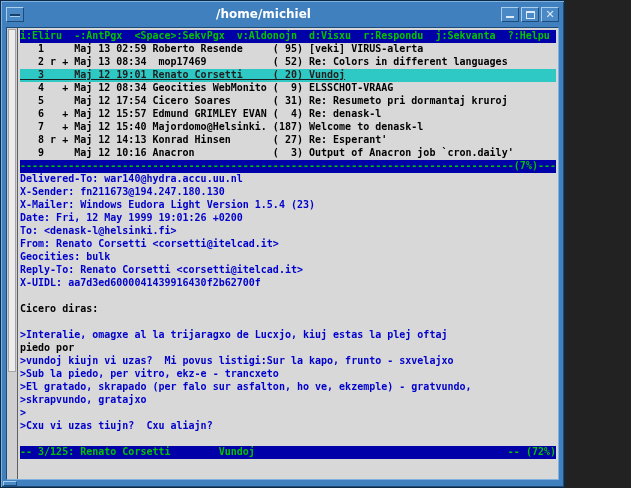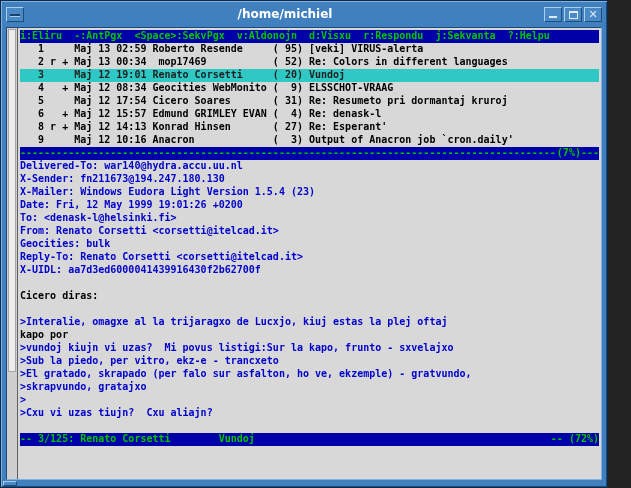--- a/index.html
+++ b/index.html
@@ -1,19 +1,19 @@
 <!DOCTYPE html>
 <html><head>
 <meta charset="utf-8">
 <style>
   html,body{margin:0;padding:0;background:#222;}
   *{box-sizing:border-box;}
 
   .window{
-    position:relative;width:608px;height:488px;
+    position:relative;width:565px;height:488px;
     background:#4180bf;border:1px solid #0d2b49;
     box-shadow:inset 1px 1px 0 #7fb2de, inset -1px -1px 0 #1d4a77;
     font-family:"DejaVu Sans Mono",monospace;
   }
 
   
   .titlebar{position:absolute;top:4px;left:5px;right:5px;height:18px;display:flex;align-items:center;}
   .wbtn{
     width:18px;height:15px;background:#4a89c6;
     border-top:1px solid #a9cfec;border-left:1px solid #a9cfec;
@@ -39,21 +39,21 @@
   .sb-thumb{position:absolute;top:1px;left:1px;right:1px;height:76%;background:#ececec;border:1px solid #a5a5a5;}
   .term{flex:1;background:#d8d8d8;padding:2px 2px 0 2px;overflow:hidden;}
 
   .tline{
     height:13px;line-height:13px;white-space:pre;overflow:hidden;
     font:bold 10px "DejaVu Sans Mono",monospace;color:#000000;
   }
   .bar{background:#0000a8;color:#00c400;display:flex;}
   .bar span{white-space:pre;}
   .bar .fill{flex:1;overflow:hidden;}
-  .row-selected{background:#2ec9c4;color:#1f1f1f;}
+  .row-selected{background:#2ec9c4;color:#1f1f1f;text-decoration:underline;}
   .txt-blue{color:#0000cc;}
   .txt-black{color:#000000;}
 </style>
 </head>
 <body>
 
 <div class="window">
 
   <div class="titlebar">
     <div class="wbtn menu-btn">
@@ -78,25 +78,26 @@
       <div class="sb-thumb"></div>
     </div>
 
     <div class="term">
 
       <div class="tline bar">
         <span>i:Eliru  -:AntPgx  &lt;Space&gt;:SekvPgx  v:Aldonojn  d:Visxu  r:Respondu  j:Sekvanta  ?:Helpu</span><span class="fill"> </span>
       </div>
 
       <div class="tline">   1     Maj 13 02:59 Roberto Resende     ( 95) [veki] VIRUS-alerta</div>
-      <div class="tline">   2 r + Maj 13 00:34  mop17469           ( 52) Re: Colors in different languages</div>
+      <div class="tline">   2 r + Maj 13 08:34  mop17469           ( 52) Re: Colors in different languages</div>
       <div class="tline row-selected">   3     Maj 12 19:01 Renato Corsetti     ( 20) Vundoj</div>
       <div class="tline">   4   + Maj 12 08:34 Geocities WebMonito (  9) ELSSCHOT-VRAAG</div>
       <div class="tline">   5     Maj 12 17:54 Cicero Soares       ( 31) Re: Resumeto pri dormantaj kruroj</div>
       <div class="tline">   6   + Maj 12 15:57 Edmund GRIMLEY EVAN (  4) Re: denask-l</div>
+      <div class="tline">   7   + Maj 12 15:40 Majordomo@Helsinki. (187) Welcome to denask-l</div>
       <div class="tline">   8 r + Maj 12 14:13 Konrad Hinsen       ( 27) Re: Esperant'</div>
       <div class="tline">   9     Maj 12 10:16 Anacron             (  3) Output of Anacron job `cron.daily'</div>
 
       <div class="tline bar">
         <span class="fill">--------------------------------------------------------------------------------------------------------------------------------------------</span><span>(7%)---</span>
       </div>
 
       <div class="tline txt-blue">Delivered-To: war140@hydra.accu.uu.nl</div>
       <div class="tline txt-blue">X-Sender: fn211673@194.247.180.130</div>
       <div class="tline txt-blue">X-Mailer: Windows Eudora Light Version 1.5.4 (23)</div>
@@ -105,21 +106,21 @@
       <div class="tline txt-blue">From: Renato Corsetti &lt;corsetti@itelcad.it&gt;</div>
       <div class="tline txt-blue">Geocities: bulk</div>
       <div class="tline txt-blue">Reply-To: Renato Corsetti &lt;corsetti@itelcad.it&gt;</div>
       <div class="tline txt-blue">X-UIDL: aa7d3ed6000041439916430f2b62700f</div>
 
       <div class="tline"></div>
 
       <div class="tline txt-black">Cicero diras:</div>
       <div class="tline"></div>
       <div class="tline txt-blue">&gt;Interalie, omagxe al la trijaragxo de Lucxjo, kiuj estas la plej oftaj</div>
-      <div class="tline txt-black">kapo por</div>
+      <div class="tline txt-black">piedo por</div>
       <div class="tline txt-blue">&gt;vundoj kiujn vi uzas?  Mi povus listigi:Sur la kapo, frunto - sxvelajxo</div>
       <div class="tline txt-blue">&gt;Sub la piedo, per vitro, ekz-e - trancxeto</div>
       <div class="tline txt-blue">&gt;El gratado, skrapado (per falo sur asfalton, ho ve, ekzemple) - gratvundo,</div>
       <div class="tline txt-blue">&gt;skrapvundo, gratajxo</div>
       <div class="tline txt-blue">&gt;</div>
       <div class="tline txt-blue">&gt;Cxu vi uzas tiujn?  Cxu aliajn?</div>
 
       <div class="tline"></div>
 
       <div class="tline bar">

